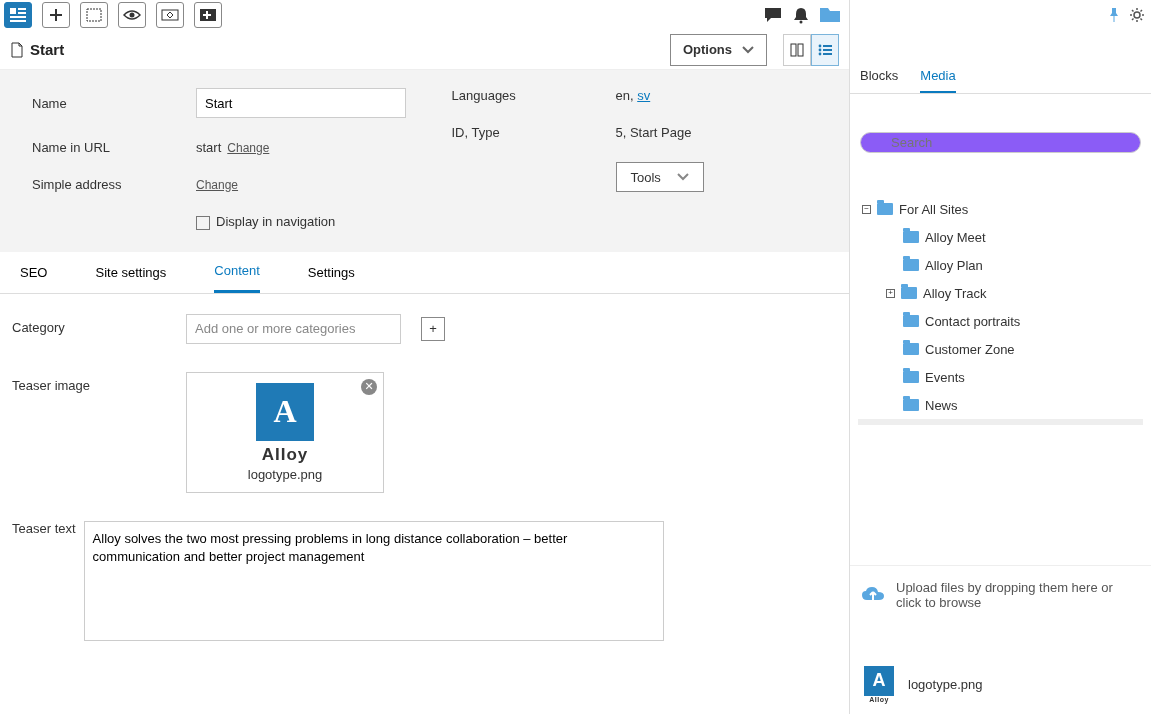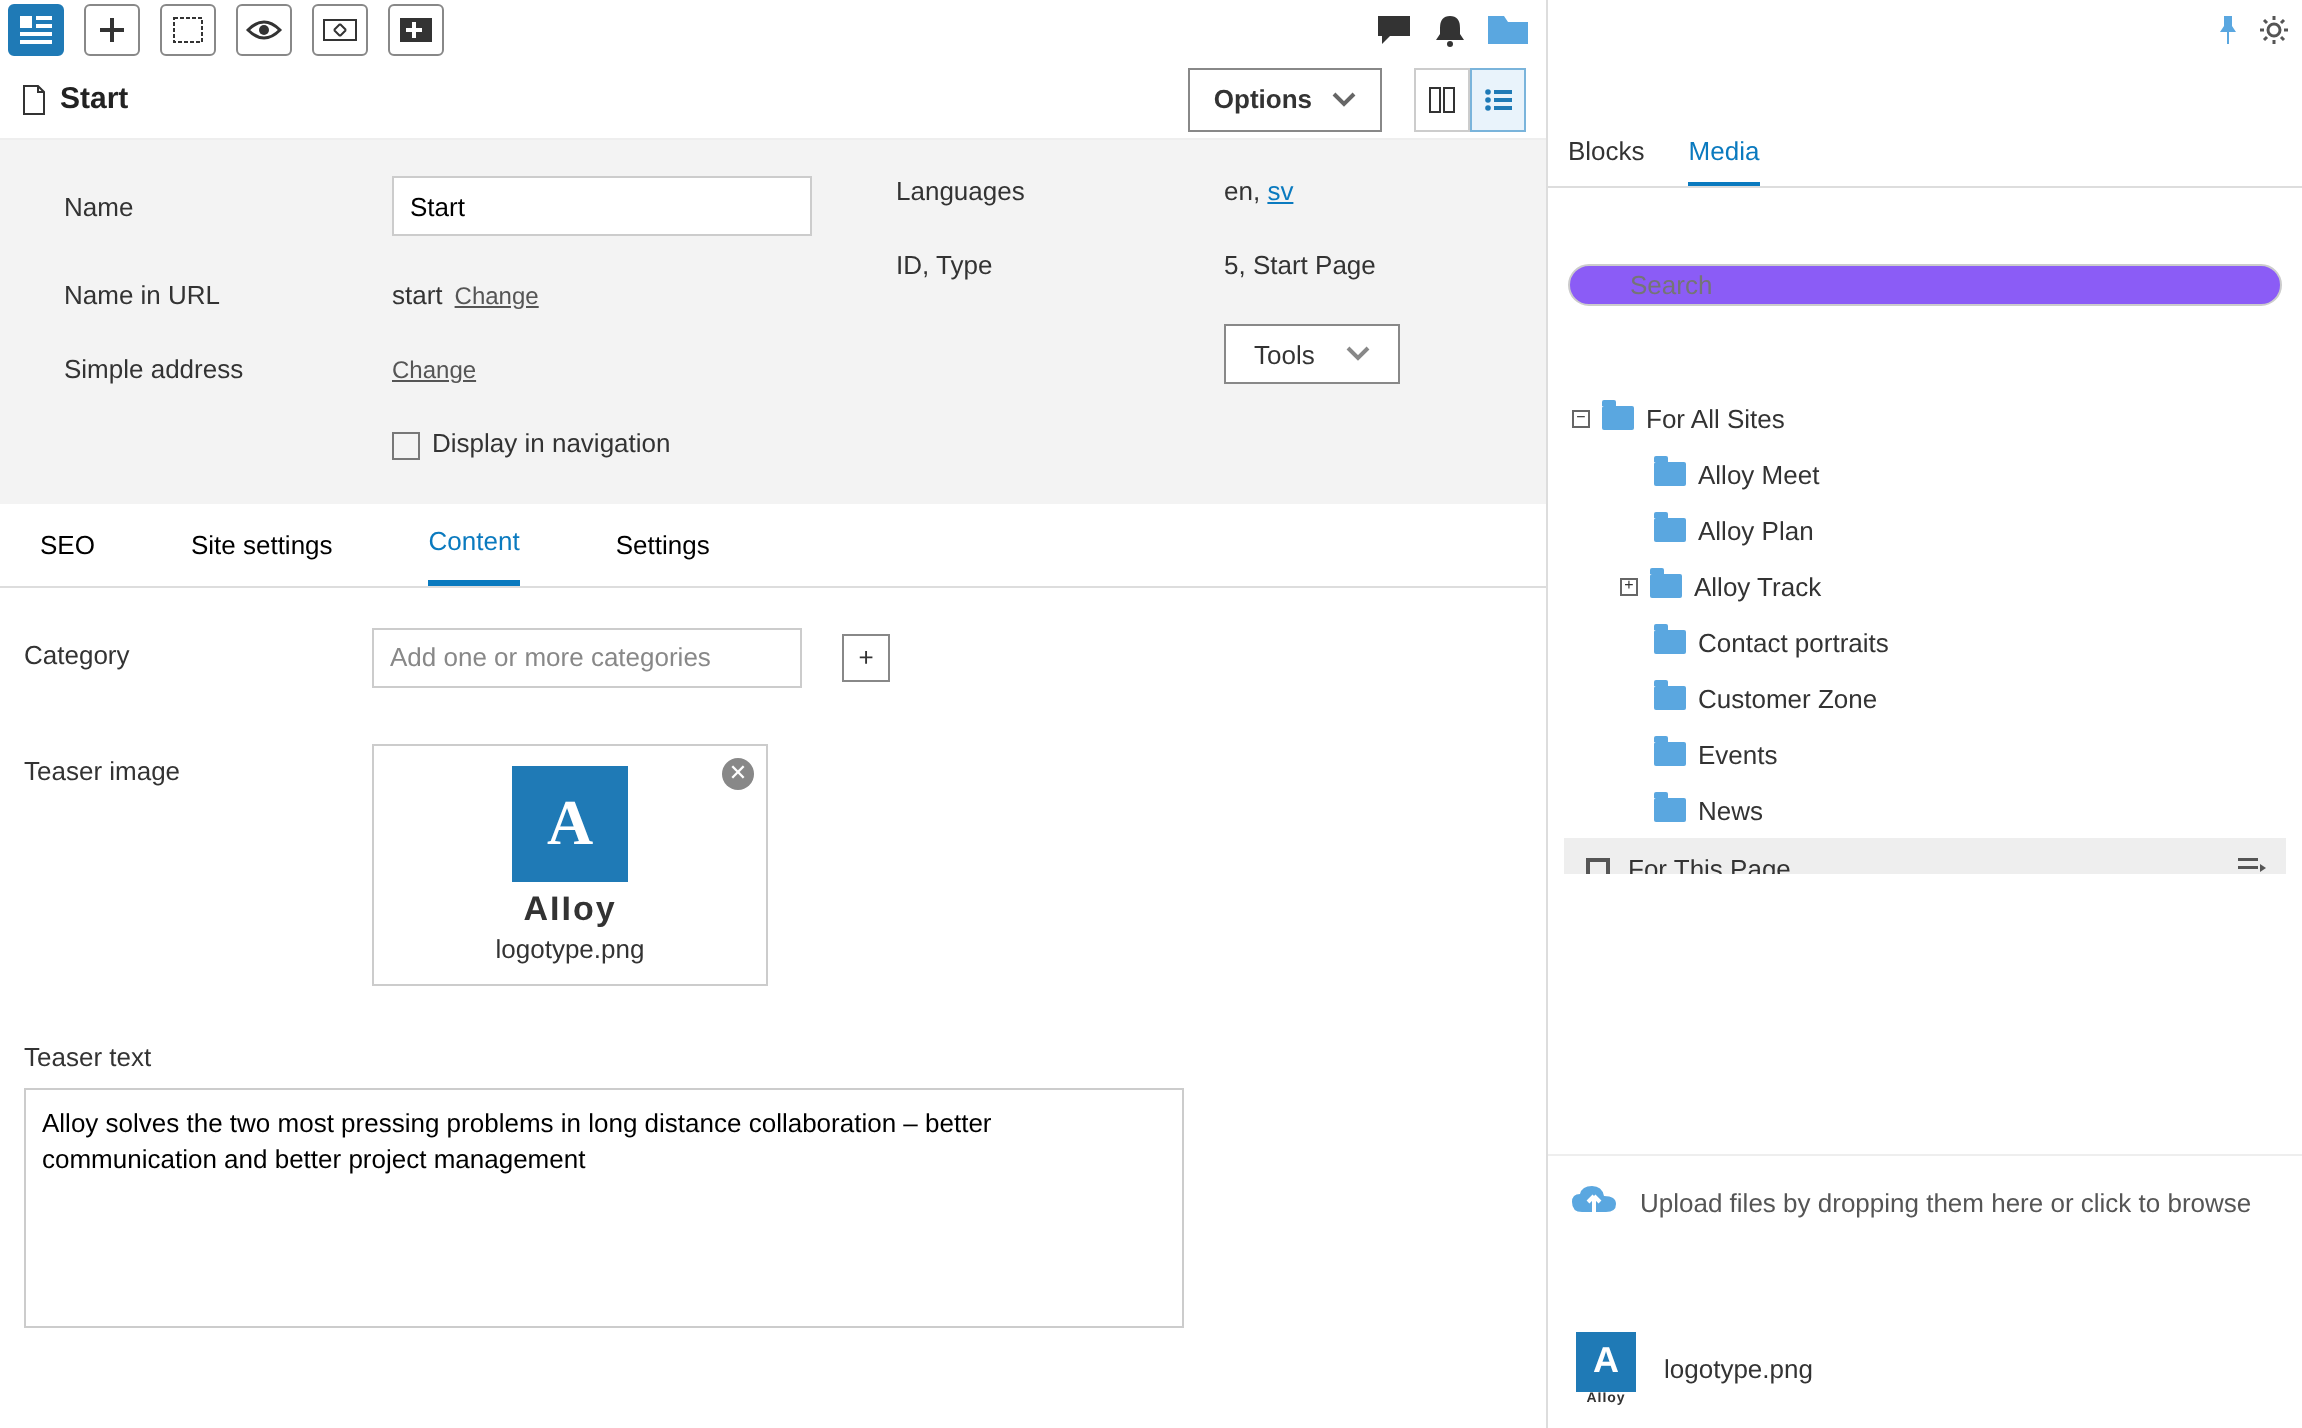--- a/index.html
+++ b/index.html
@@ -1,18 +1,18 @@
 <!DOCTYPE html>
 <html><head>
 <meta charset="utf-8">
 <style>
 * { box-sizing: border-box; margin: 0; padding: 0; font-family: Arial, Helvetica, sans-serif; }
 body { width: 1151px; height: 714px; overflow: hidden; background: #fff; font-size: 13px; color: #333; }
 .app { display: flex; width: 100%; height: 100%; }
-.main { width: 774px; display: flex; flex-direction: column; border-right: 1px solid #ddd; }
+.main { width: 850px; display: flex; flex-direction: column; border-right: 1px solid #ddd; }
 .side { flex: 1; display: flex; flex-direction: column; background: #fff; gap: 30px; }
 
 
 .toolbar { height: 30px; display: flex; align-items: center; gap: 10px; padding: 0 4px; }
 .tb-group { display: flex; gap: 10px; }
 .tb-btn { width: 28px; height: 26px; border: 1px solid #888; border-radius: 3px; background: #fff; display: flex; align-items: center; justify-content: center; cursor: pointer; }
 .tb-btn.active { background: #1f7ab6; border-color: #1f7ab6; color: #fff; }
 .spacer { flex: 1; }
 
 
@@ -246,21 +246,21 @@
       </div>
       <div class="frow">
         <span class="flabel">Teaser image</span>
         <div class="teaser-box">
           <div class="teaser-remove">✕</div>
           <div class="logo-sq">A</div>
           <div class="logo-txt">AIIoy</div>
           <div class="teaser-fname">logotype.png</div>
         </div>
       </div>
-      <div class="frow" style="flex-direction:column; gap:8px">
+      <div class="frow" style="gap:8px">
         <span>Teaser text</span>
         <textarea class="teaser-textarea" style="">Alloy solves the two most pressing problems in long distance collaboration – better communication and better project management</textarea>
       </div>
     </div>
   </div>
 
   <div class="side">
     <div class="side-top">
       <span style="cursor:pointer;color:#5aa7e0">
         <svg width="14" height="16" viewBox="0 0 14 16">

